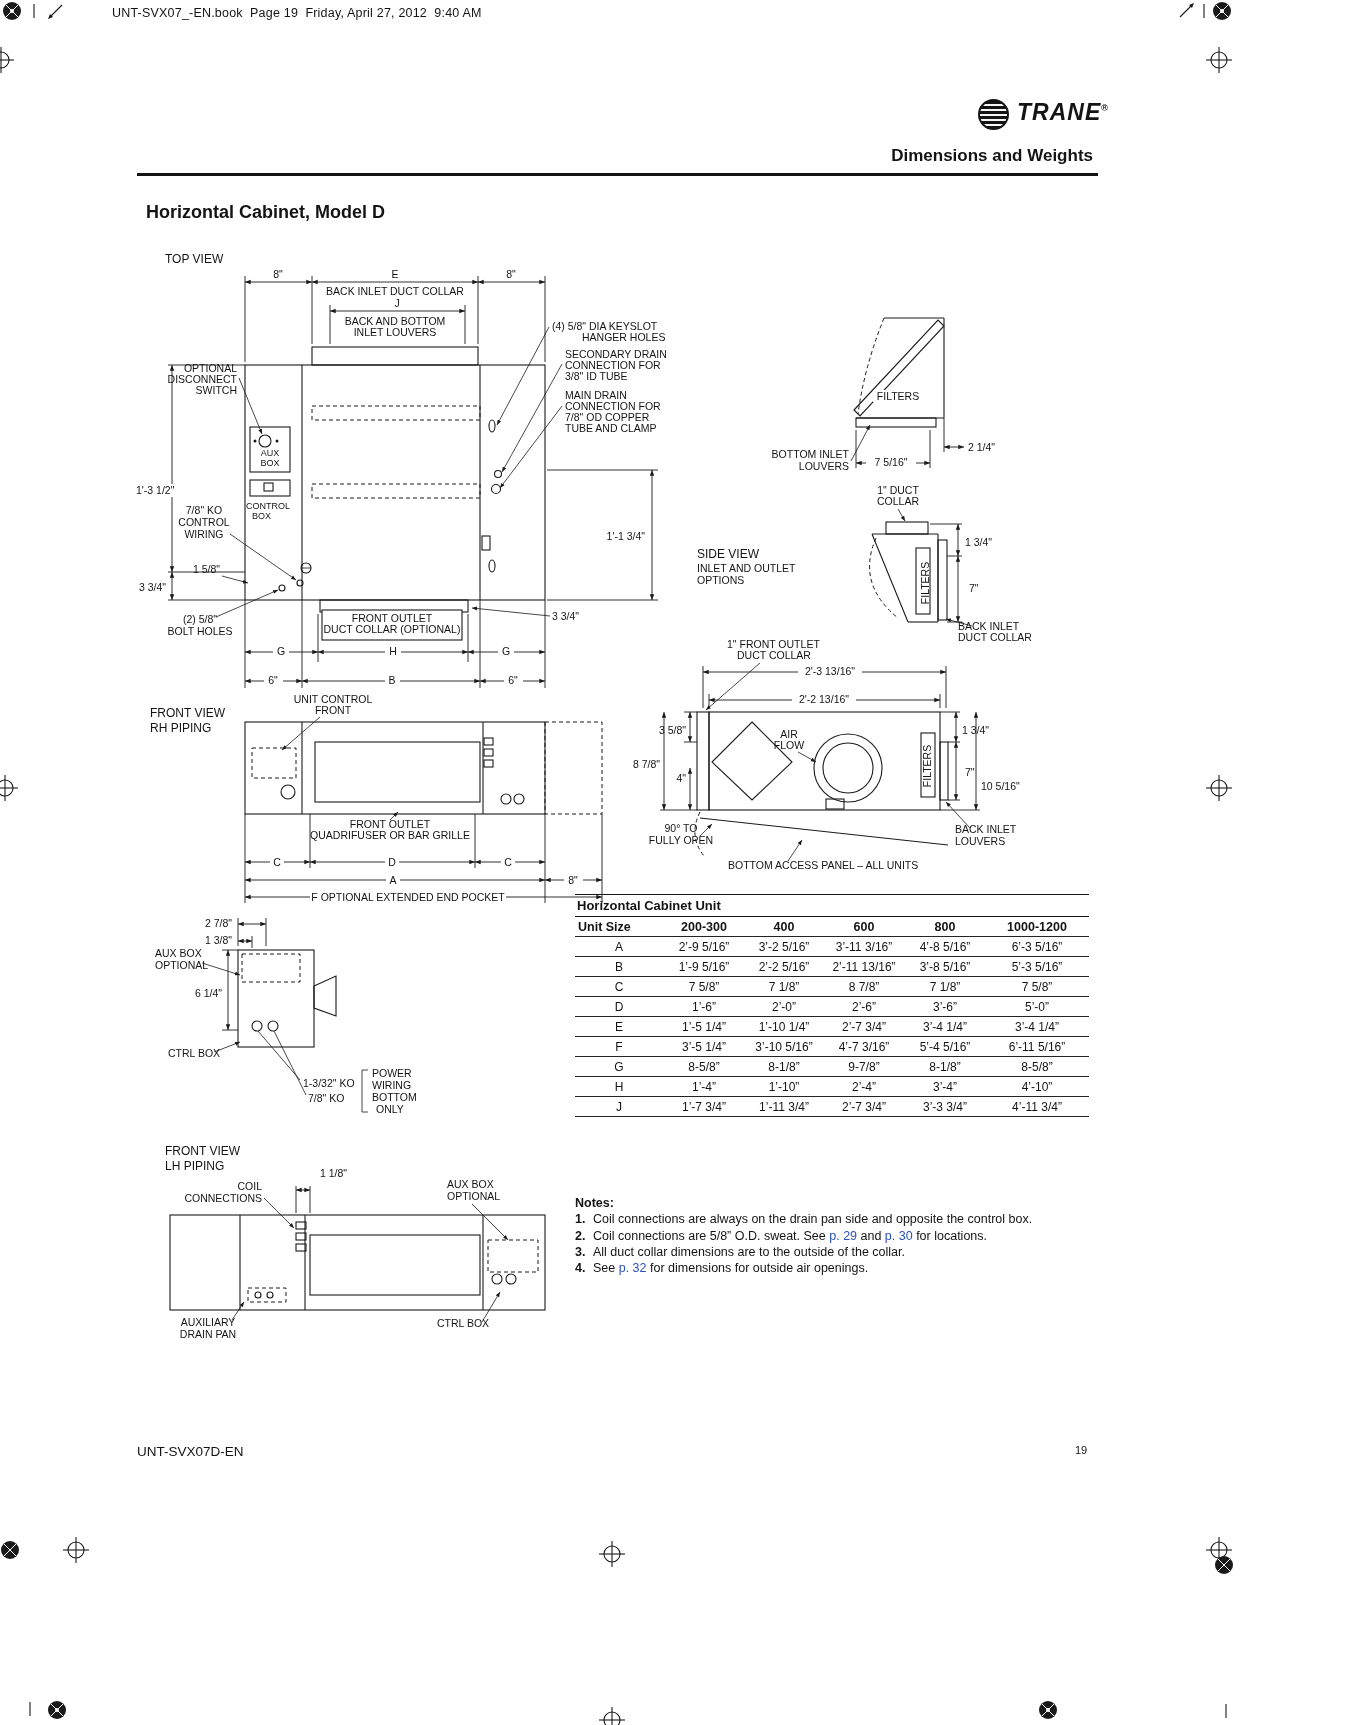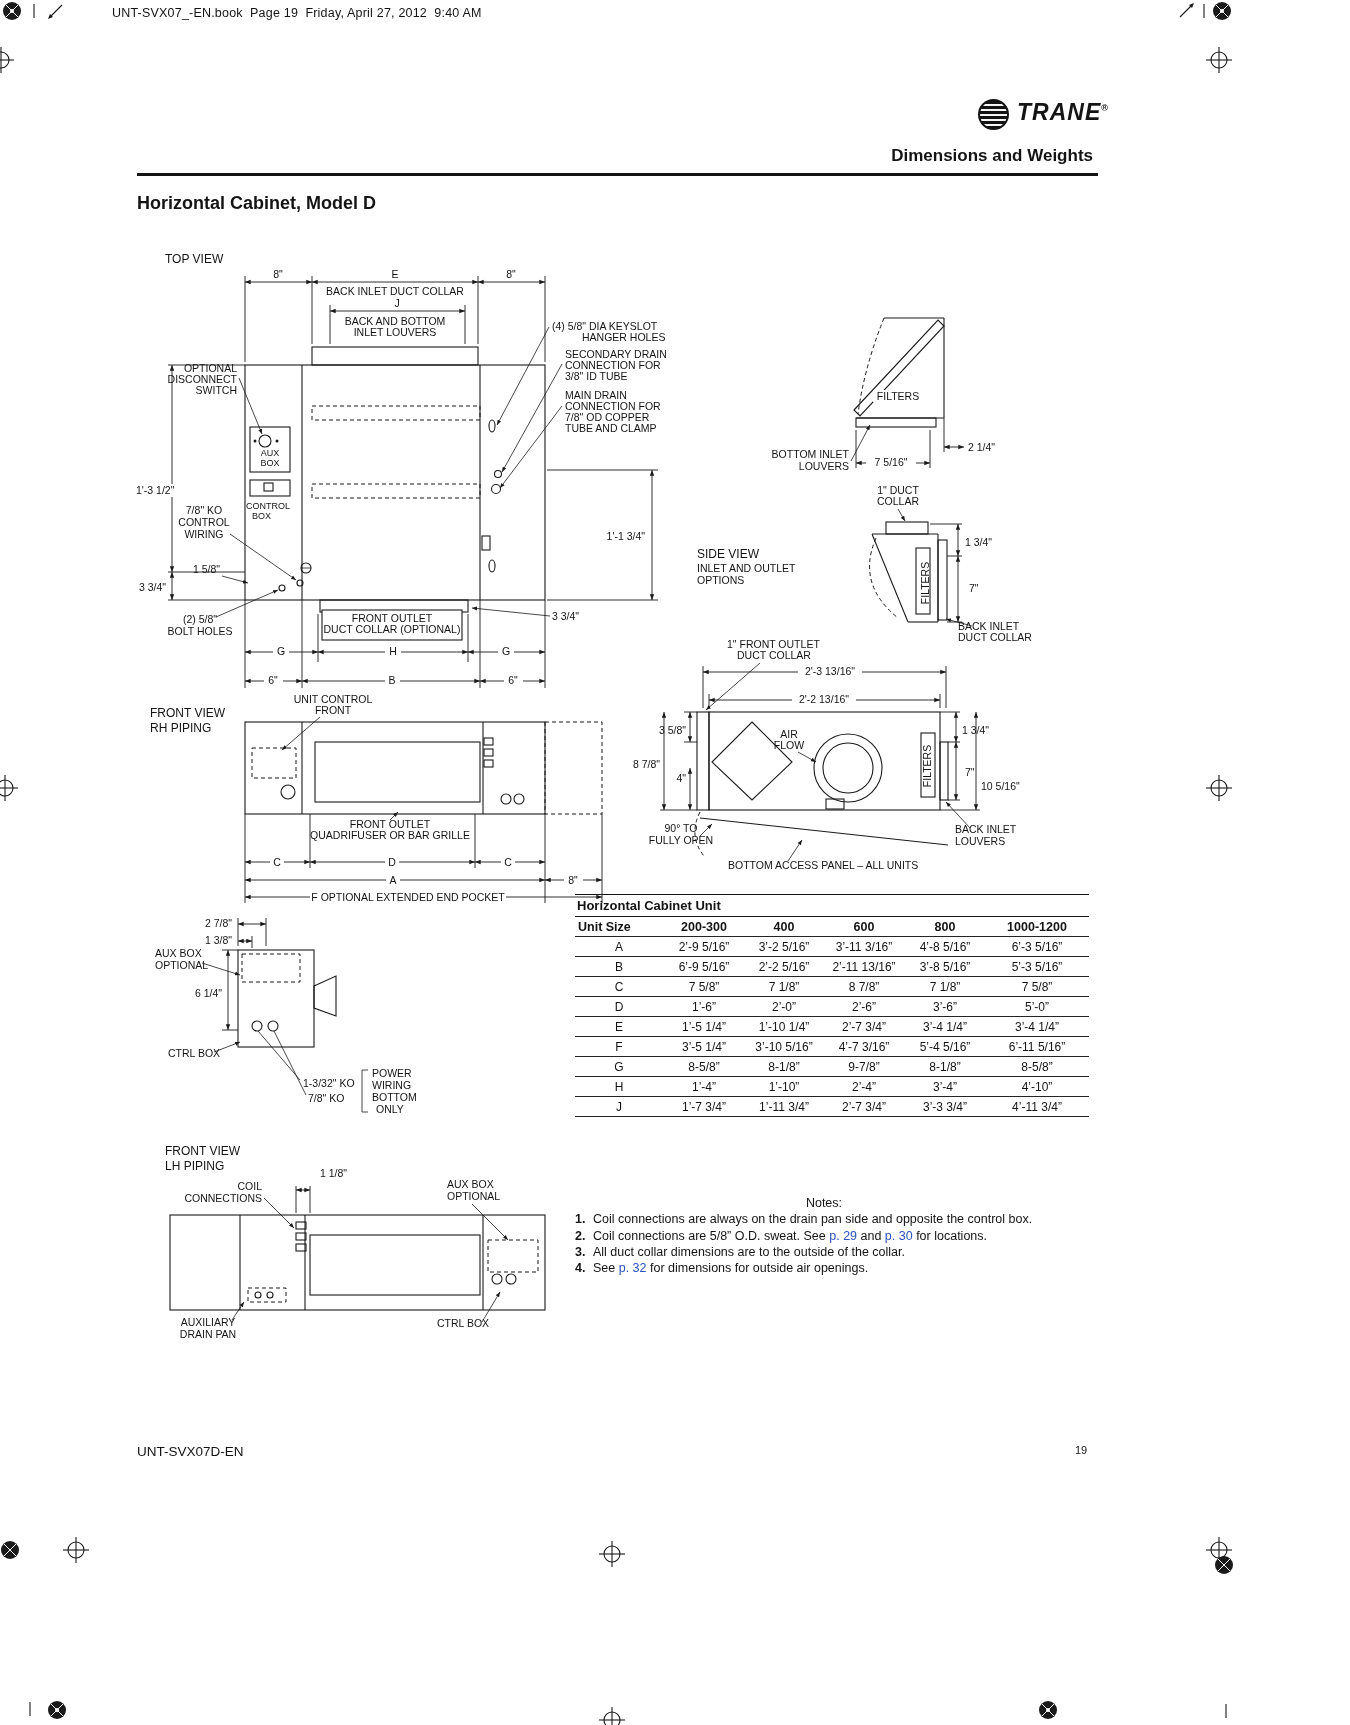--- a/index.html
+++ b/index.html
@@ -10,37 +10,37 @@
   .abs { position:absolute; }
   .book-header { left:76px; top:6px; font-size:12.5px; letter-spacing:.2px; white-space:pre;margin-left:36px; }
   .brand { left:978px; top:99px; display:flex; align-items:flex-start; gap:8px; }
   .logo { width:31px; height:31px; border-radius:50%;
     background:repeating-linear-gradient(180deg,#141414 0 3px,#f6f6f6 3px 5px);
     border:2px solid #141414; box-sizing:border-box; }
   .brand-text { font-size:23px; font-weight:bold; font-style:italic; letter-spacing:1px; }
   .brand-text .reg { font-size:9px; vertical-align:super; font-style:normal; font-weight:bold; }
   .section-title { left:137px; top:146px; width:956px; text-align:right; font-size:17px; font-weight:bold; }
   .rule { left:137px; top:173px; width:961px; height:2.5px; background:#141414; }
-  .page-title { left:137px; top:193px; font-size:18px; font-weight:bold; margin:0; }
+  .page-title { left:137px; top:193px; font-size:18px; font-weight:bold; margin:9px; }
   .footer-left { left:137px; top:1444px; font-size:13.5px; }
   .footer-page { left:1075px; top:1444px; font-size:11px; }
 
   
   .tblwrap { left:575px; top:894px; width:514px; }
   .tbl-title { font-weight:bold; font-size:13px; padding:3px 2px 3px 2px;
     border-top:1.6px solid #141414; border-bottom:1.2px solid #141414; }
   .dims-table { width:100%; border-collapse:collapse; table-layout:fixed; }
   .dims-table th, .dims-table td { font-size:12px; padding:2.5px 1px; border-bottom:1.1px solid #232323; text-align:center; }
   .dims-table th { font-weight:bold; font-size:12.5px; }
   .dims-table th.first { text-align:left; padding-left:3px; }
   .dims-table td.rl { text-align:left; padding-left:3px; }
 
   
   .notes { left:575px; top:1196px; width:498px; font-size:12.5px; line-height:1.22; }
-  .notes-title { font-weight:normal;text-align:center; }
+  .notes-title { font-weight:bold; }
   .note { display:flex; margin-top:1px; }
   .note .num { font-weight:bold; flex:0 0 18px; }
   .note-link { color:#2a52be; cursor:pointer; }
 
   
   svg text { font-family:"Liberation Sans", sans-serif; font-size:10.5px; fill:#141414; }
   svg text.vt { font-size:12px; }
   svg text.sm { font-size:9px; }
   svg .tc { text-anchor:middle; }
   svg .te { text-anchor:end; }
@@ -548,21 +548,21 @@
       <tr>
           <td>A</td>
           <td>2’-9 5/16”</td>
           <td>3’-2 5/16”</td>
           <td>3’-11 3/16”</td>
           <td>4’-8 5/16”</td>
           <td>6’-3 5/16”</td>
         </tr>
       <tr>
           <td>B</td>
-          <td>6’-9 5/16”</td>
+          <td>1’-9 5/16”</td>
           <td>2’-2 5/16”</td>
           <td>2’-11 13/16”</td>
           <td>3’-8 5/16”</td>
           <td>5’-3 5/16”</td>
         </tr>
       <tr>
           <td>C</td>
           <td>7 5/8”</td>
           <td>7 1/8”</td>
           <td>8 7/8”</td>

